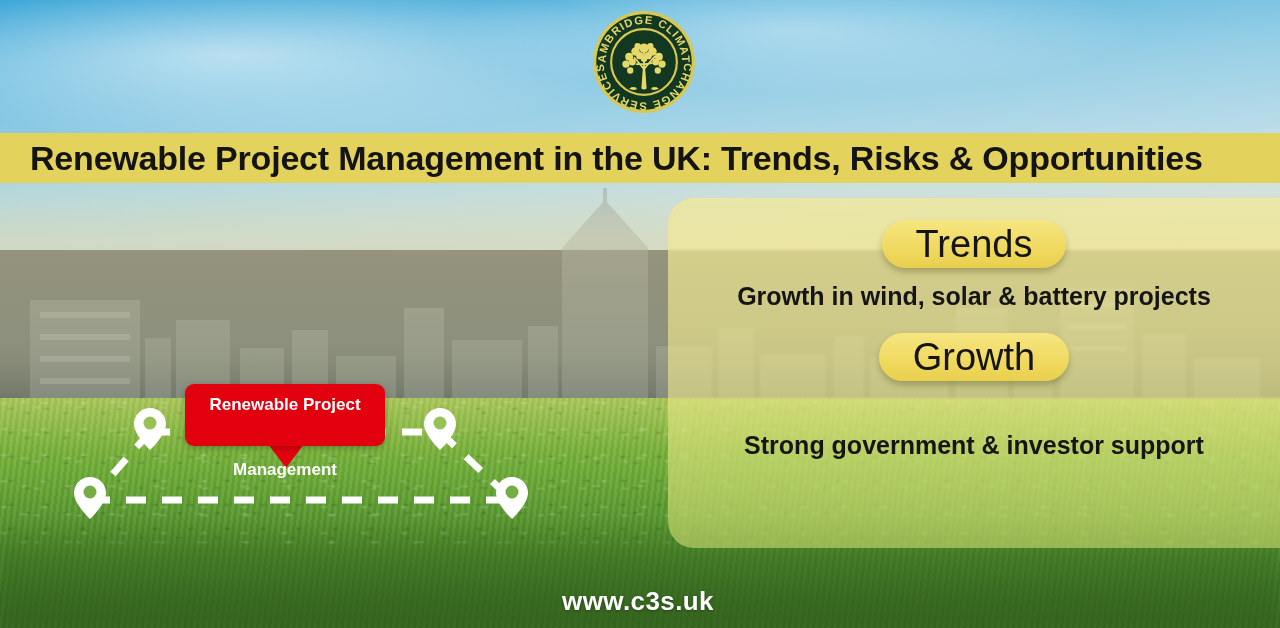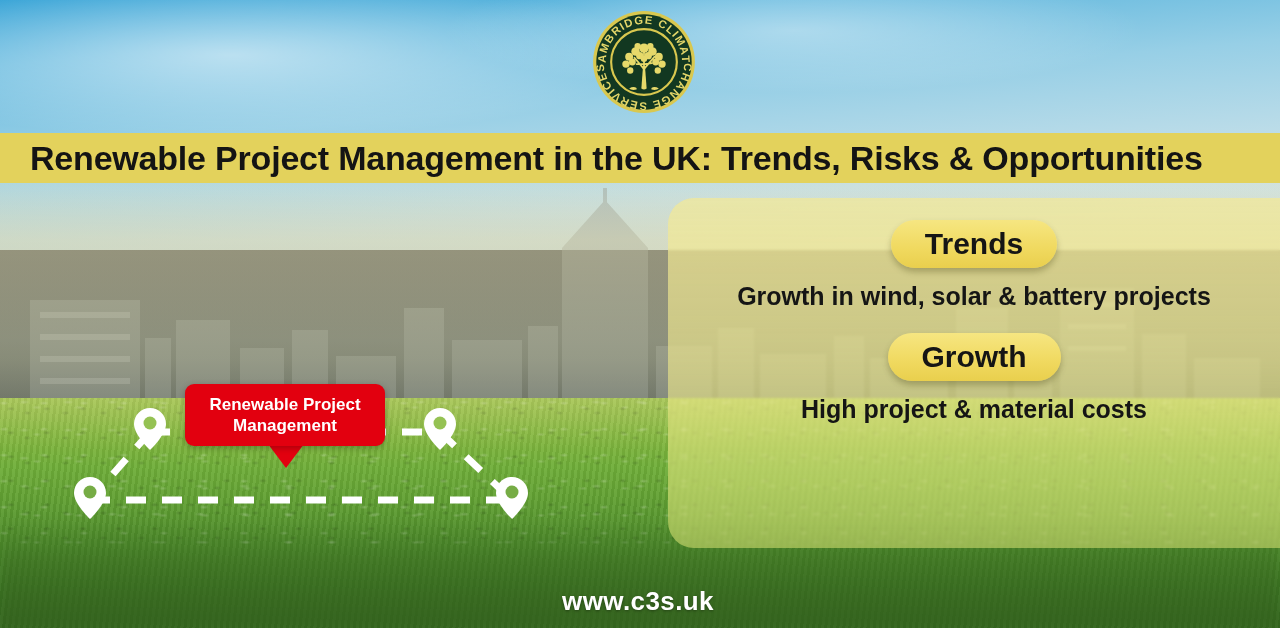--- a/index.html
+++ b/index.html
@@ -68,21 +68,21 @@
 
   
   .mapwrap{position:absolute;left:0;top:360px;width:660px;height:200px;}
   .callout{
     position:absolute;left:185px;top:24px;width:200px;height:62px;
     background:#e2000f;border-radius:9px;
     display:flex;flex-direction:column;align-items:center;justify-content:center;
     box-shadow:0 2px 6px rgba(0,0,0,.25);
   }
   .callout span{
-    color:#fff;font-size:17px;font-weight:bold;line-height:21px;text-align:center;
+    color:#fff;font-size:17px;font-weight:bold;line-height:21px;text-align:center;margin-top:44px;
   }
   .callout-tail{
     position:absolute;left:268px;top:84px;width:0;height:0;
     border-left:18px solid transparent;border-right:18px solid transparent;
     border-top:24px solid #e2000f;
   }
   .pin{position:absolute;width:36px;height:46px;}
 
   
   .panel{
@@ -94,21 +94,21 @@
   .panel-inner{
     position:absolute;inset:0;display:flex;flex-direction:column;
     align-items:center;justify-content:flex-start;padding-top:22px;
   }
   .pill{
     display:inline-flex;align-items:center;justify-content:center;
     background:linear-gradient(180deg,#f6e681 0%,#f0d95f 60%,#e9cf4d 100%);
     border-radius:40px;
     box-shadow:0 4px 6px rgba(60,55,10,.30);
     padding:4px 34px;height:48px;
-    font-size:30px;font-weight:bold;color:#151515;
+    font-size:38px;font-weight:normal;color:#151515;
   }
   .pill.wide{padding:4px 40px;}
   .blurb{
     font-size:25px;font-weight:bold;color:#151515;
     text-align:center;white-space:nowrap;
   }
   .gap-a{height:14px;}
   .gap-b{height:22px;}
 
   
@@ -244,21 +244,21 @@
   </div>
 
   <div class="panel">
     <div class="panel-inner">
       <div class="pill">Trends</div>
       <div class="gap-a"></div>
       <div class="blurb">Growth in wind, solar &amp; battery projects</div>
       <div class="gap-b"></div>
       <div class="pill">Growth</div>
       <div class="gap-a"></div>
-      <div class="blurb">High project &amp; material costs</div>
       <div class="gap-b"></div>
       <div class="gap-a"></div>
+      <div class="blurb">Strong government &amp; investor support</div>
     </div>
   </div>
 
   <div class="footer">www.c3s.uk</div>
 
 </div>
 
 </body></html>

